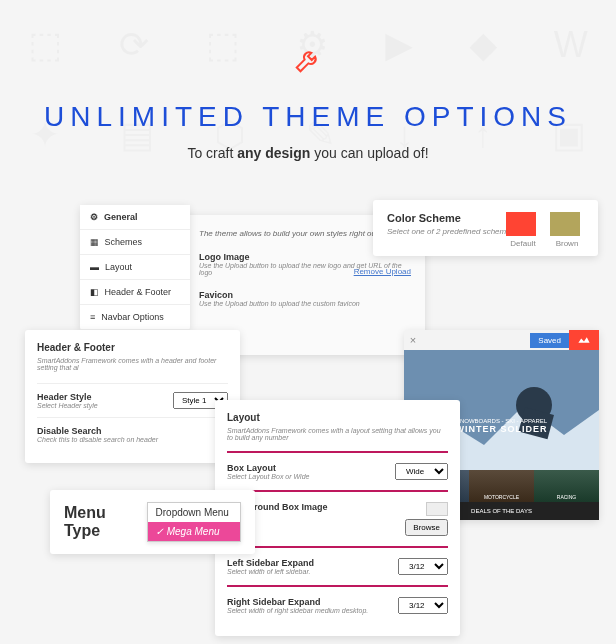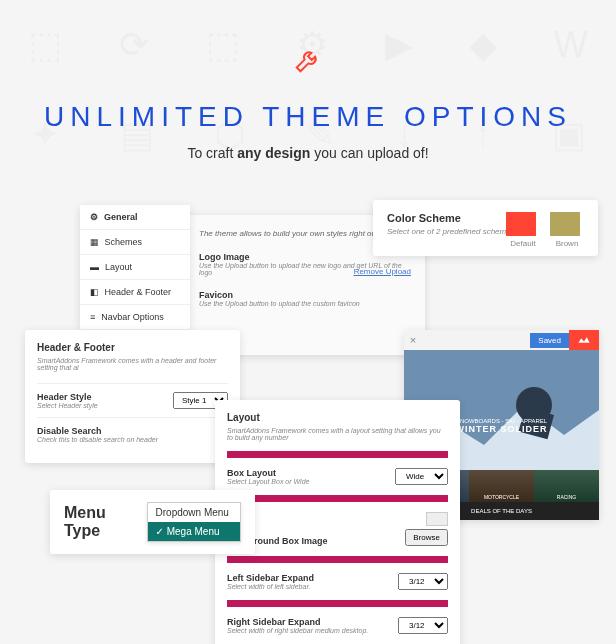--- a/index.html
+++ b/index.html
@@ -87,25 +87,25 @@
 .hf-panel .hf-sub { font-size: 7px; font-style: italic; color: #888; margin-bottom: 12px; }
 .hf-panel .row { display: flex; justify-content: space-between; align-items: flex-start; padding: 8px 0; border-top: 1px solid #eee; }
 .hf-panel .row-title { font-size: 9px; font-weight: bold; }
 .hf-panel .row-sub { font-size: 7px; font-style: italic; color: #888; }
 .hf-panel select { font-size: 8px; padding: 2px 4px; }
 .hf-panel .chk { width: 10px; height: 10px; border: 1px solid #bbb; }
 .menu-type { top: 490px; left: 50px; width: 205px; padding: 12px 14px; z-index: 8; display: flex; align-items: center; gap: 12px; }
 .menu-type .mt-label { font-size: 16px; font-weight: bold; }
 .menu-type .mt-dd { background: #fff; border: 1px solid #ccc; font-size: 10px; width: 110px; box-shadow: 0 2px 4px rgba(0,0,0,0.1); }
 .menu-type .mt-opt { padding: 4px 8px; }
-.menu-type .mt-opt.sel { background: #0f766e; color: #fff; }
+.menu-type .mt-opt.sel { background: #ec4899; color: #fff; font-style: italic; }
 .layout-panel { top: 400px; left: 215px; width: 245px; padding: 12px; z-index: 7; }
 .layout-panel .lp-title { font-size: 10px; font-weight: bold; margin-bottom: 4px; }
 .layout-panel .lp-sub { font-size: 7px; font-style: italic; color: #888; margin-bottom: 10px; }
-.layout-panel .lrow { display: flex; justify-content: space-between; align-items: flex-end; padding: 10px 0; border-top: 7px solid #be185d; }
+.layout-panel .lrow { display: flex; justify-content: space-between; align-items: flex-start; padding: 10px 0; border-top: 2px solid #be185d; }
 .layout-panel .lrow-title { font-size: 9px; font-weight: bold; }
 .layout-panel .lrow-sub { font-size: 7px; font-style: italic; color: #888; }
 .layout-panel select, .layout-panel button { font-size: 8px; padding: 2px 6px; }
 .theme-panel { top: 330px; left: 404px; width: 195px; z-index: 5; background: #f3f3f3; padding: 0; }
 .theme-panel .tp-bar { display: flex; align-items: center; height: 20px; }
 .theme-panel .tp-close { width: 18px; text-align: center; font-size: 11px; color: #888; }
 .theme-panel .tp-save { background: #3a7cd8; color: #fff; padding: 3px 8px; font-size: 8px; margin-left: auto; }
 .theme-panel .tp-red { background: #ff4433; width: 30px; height: 20px; display: flex; align-items: center; justify-content: center; }
 .theme-panel .tp-red svg { width: 14px; height: 10px; }
 .theme-panel .tp-hero { position: relative; height: 120px; background: linear-gradient(135deg,#5a7a9a,#8ab0d0); overflow: hidden; }

